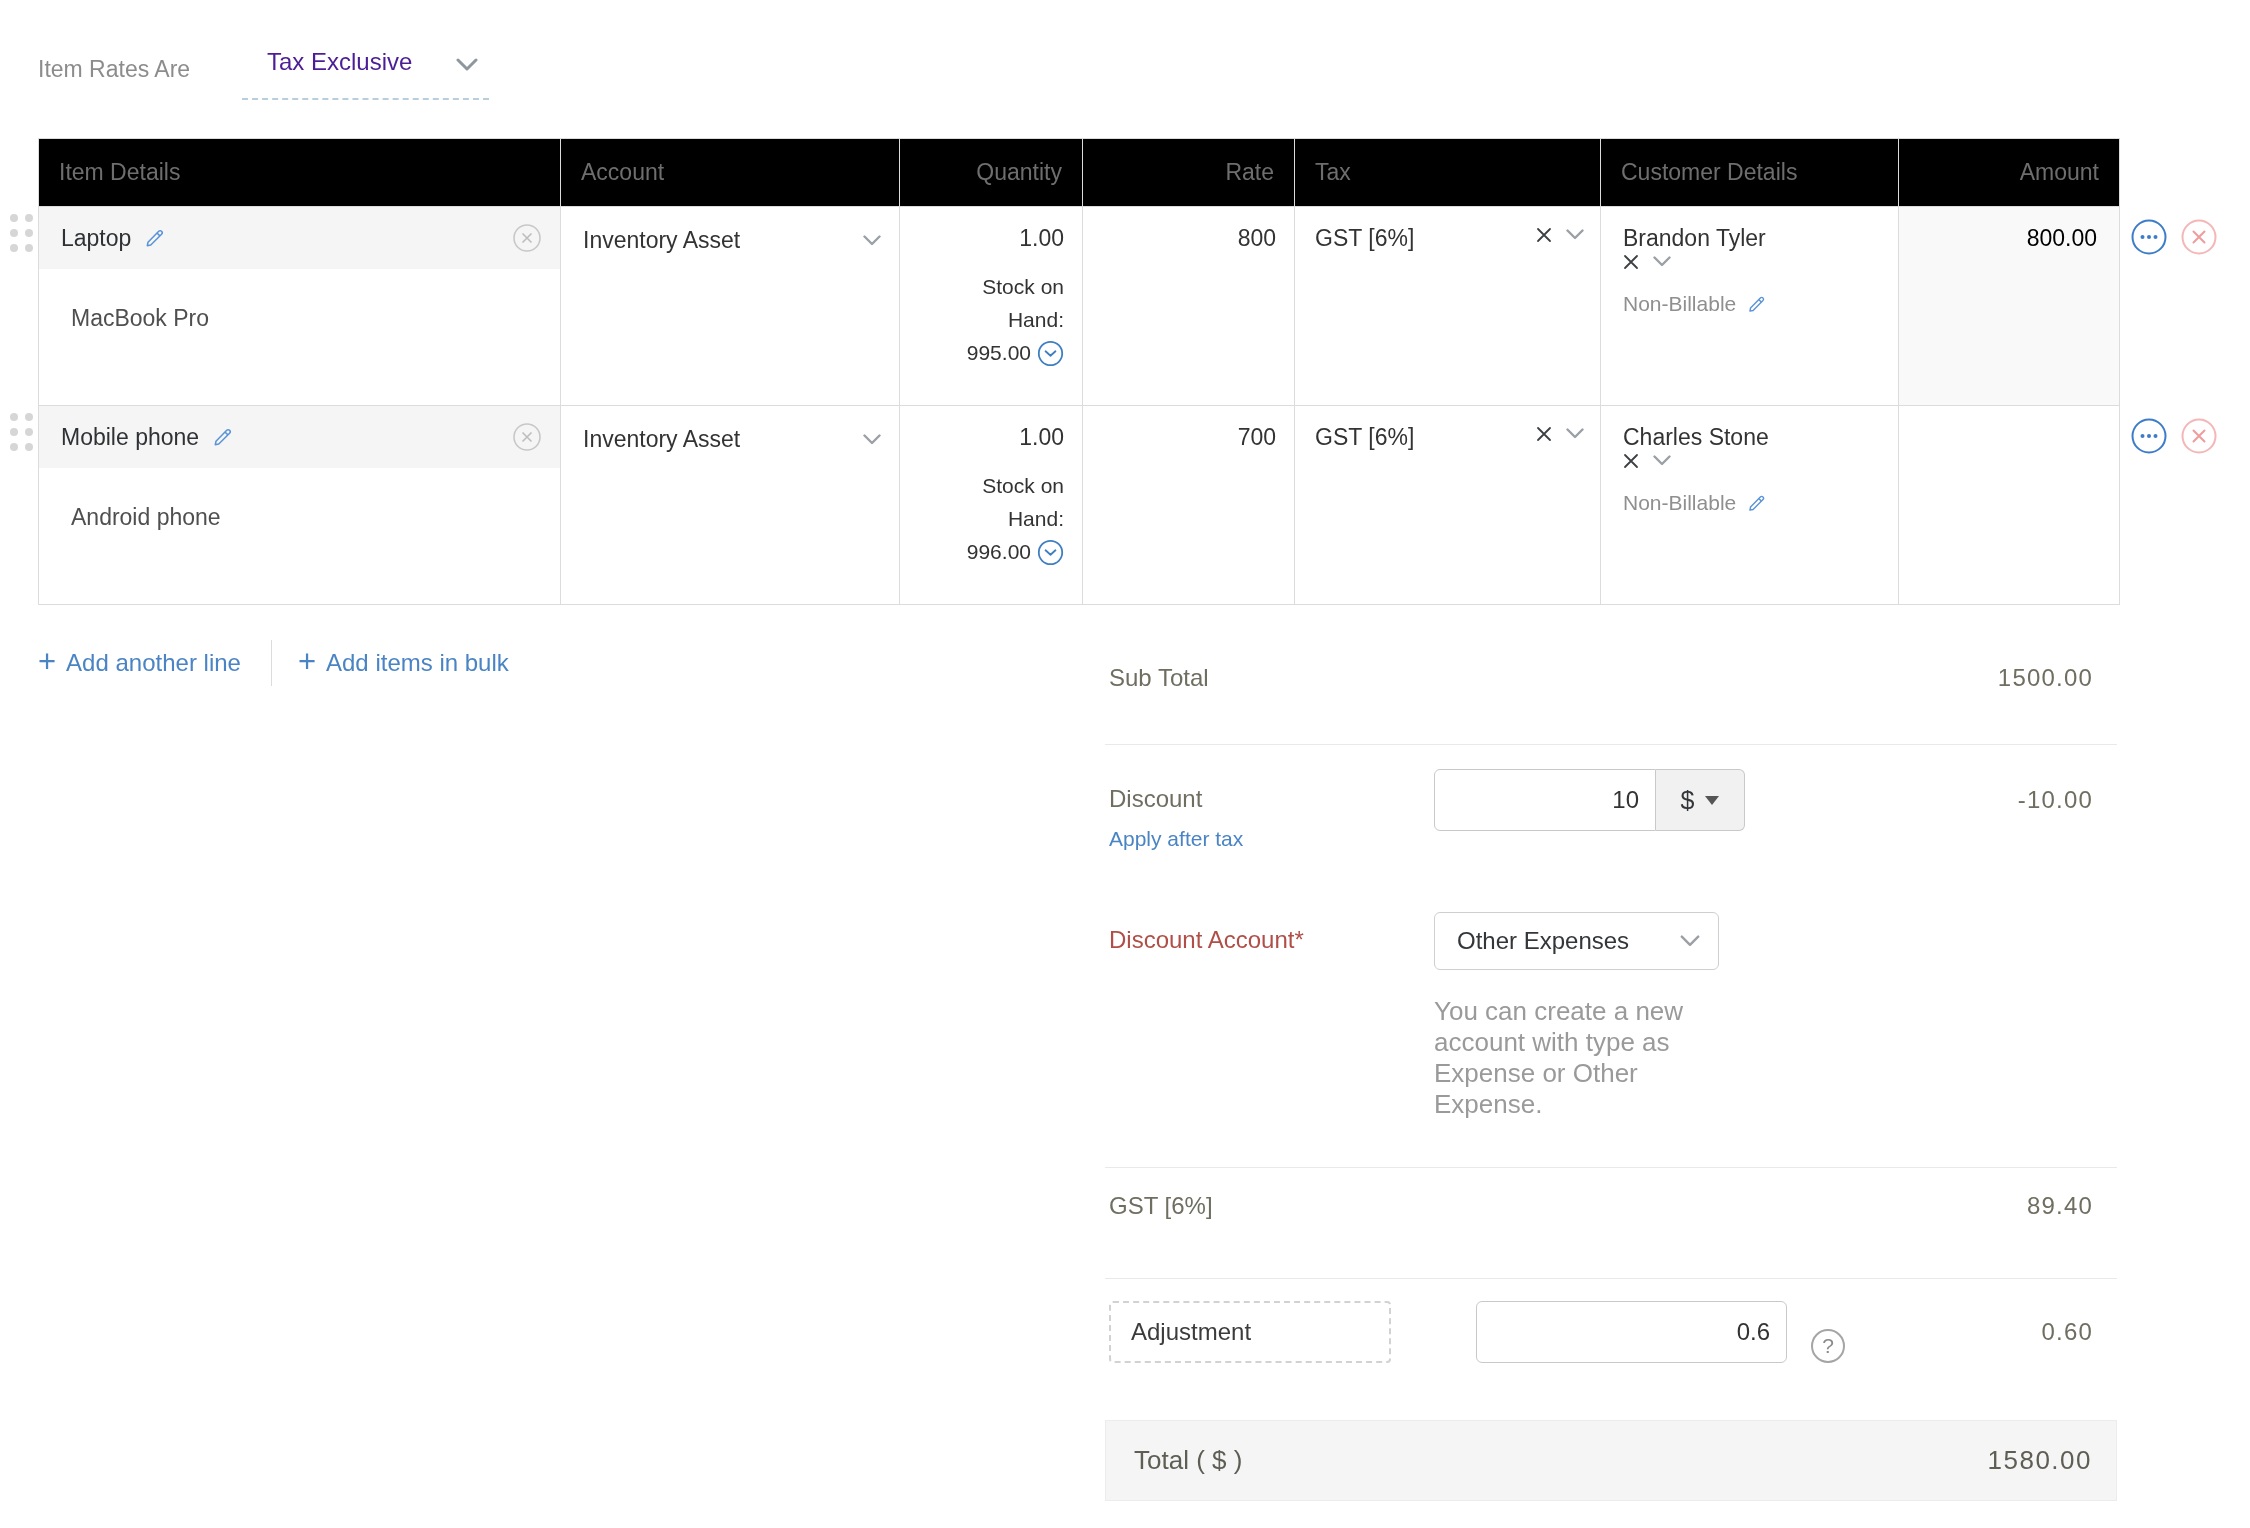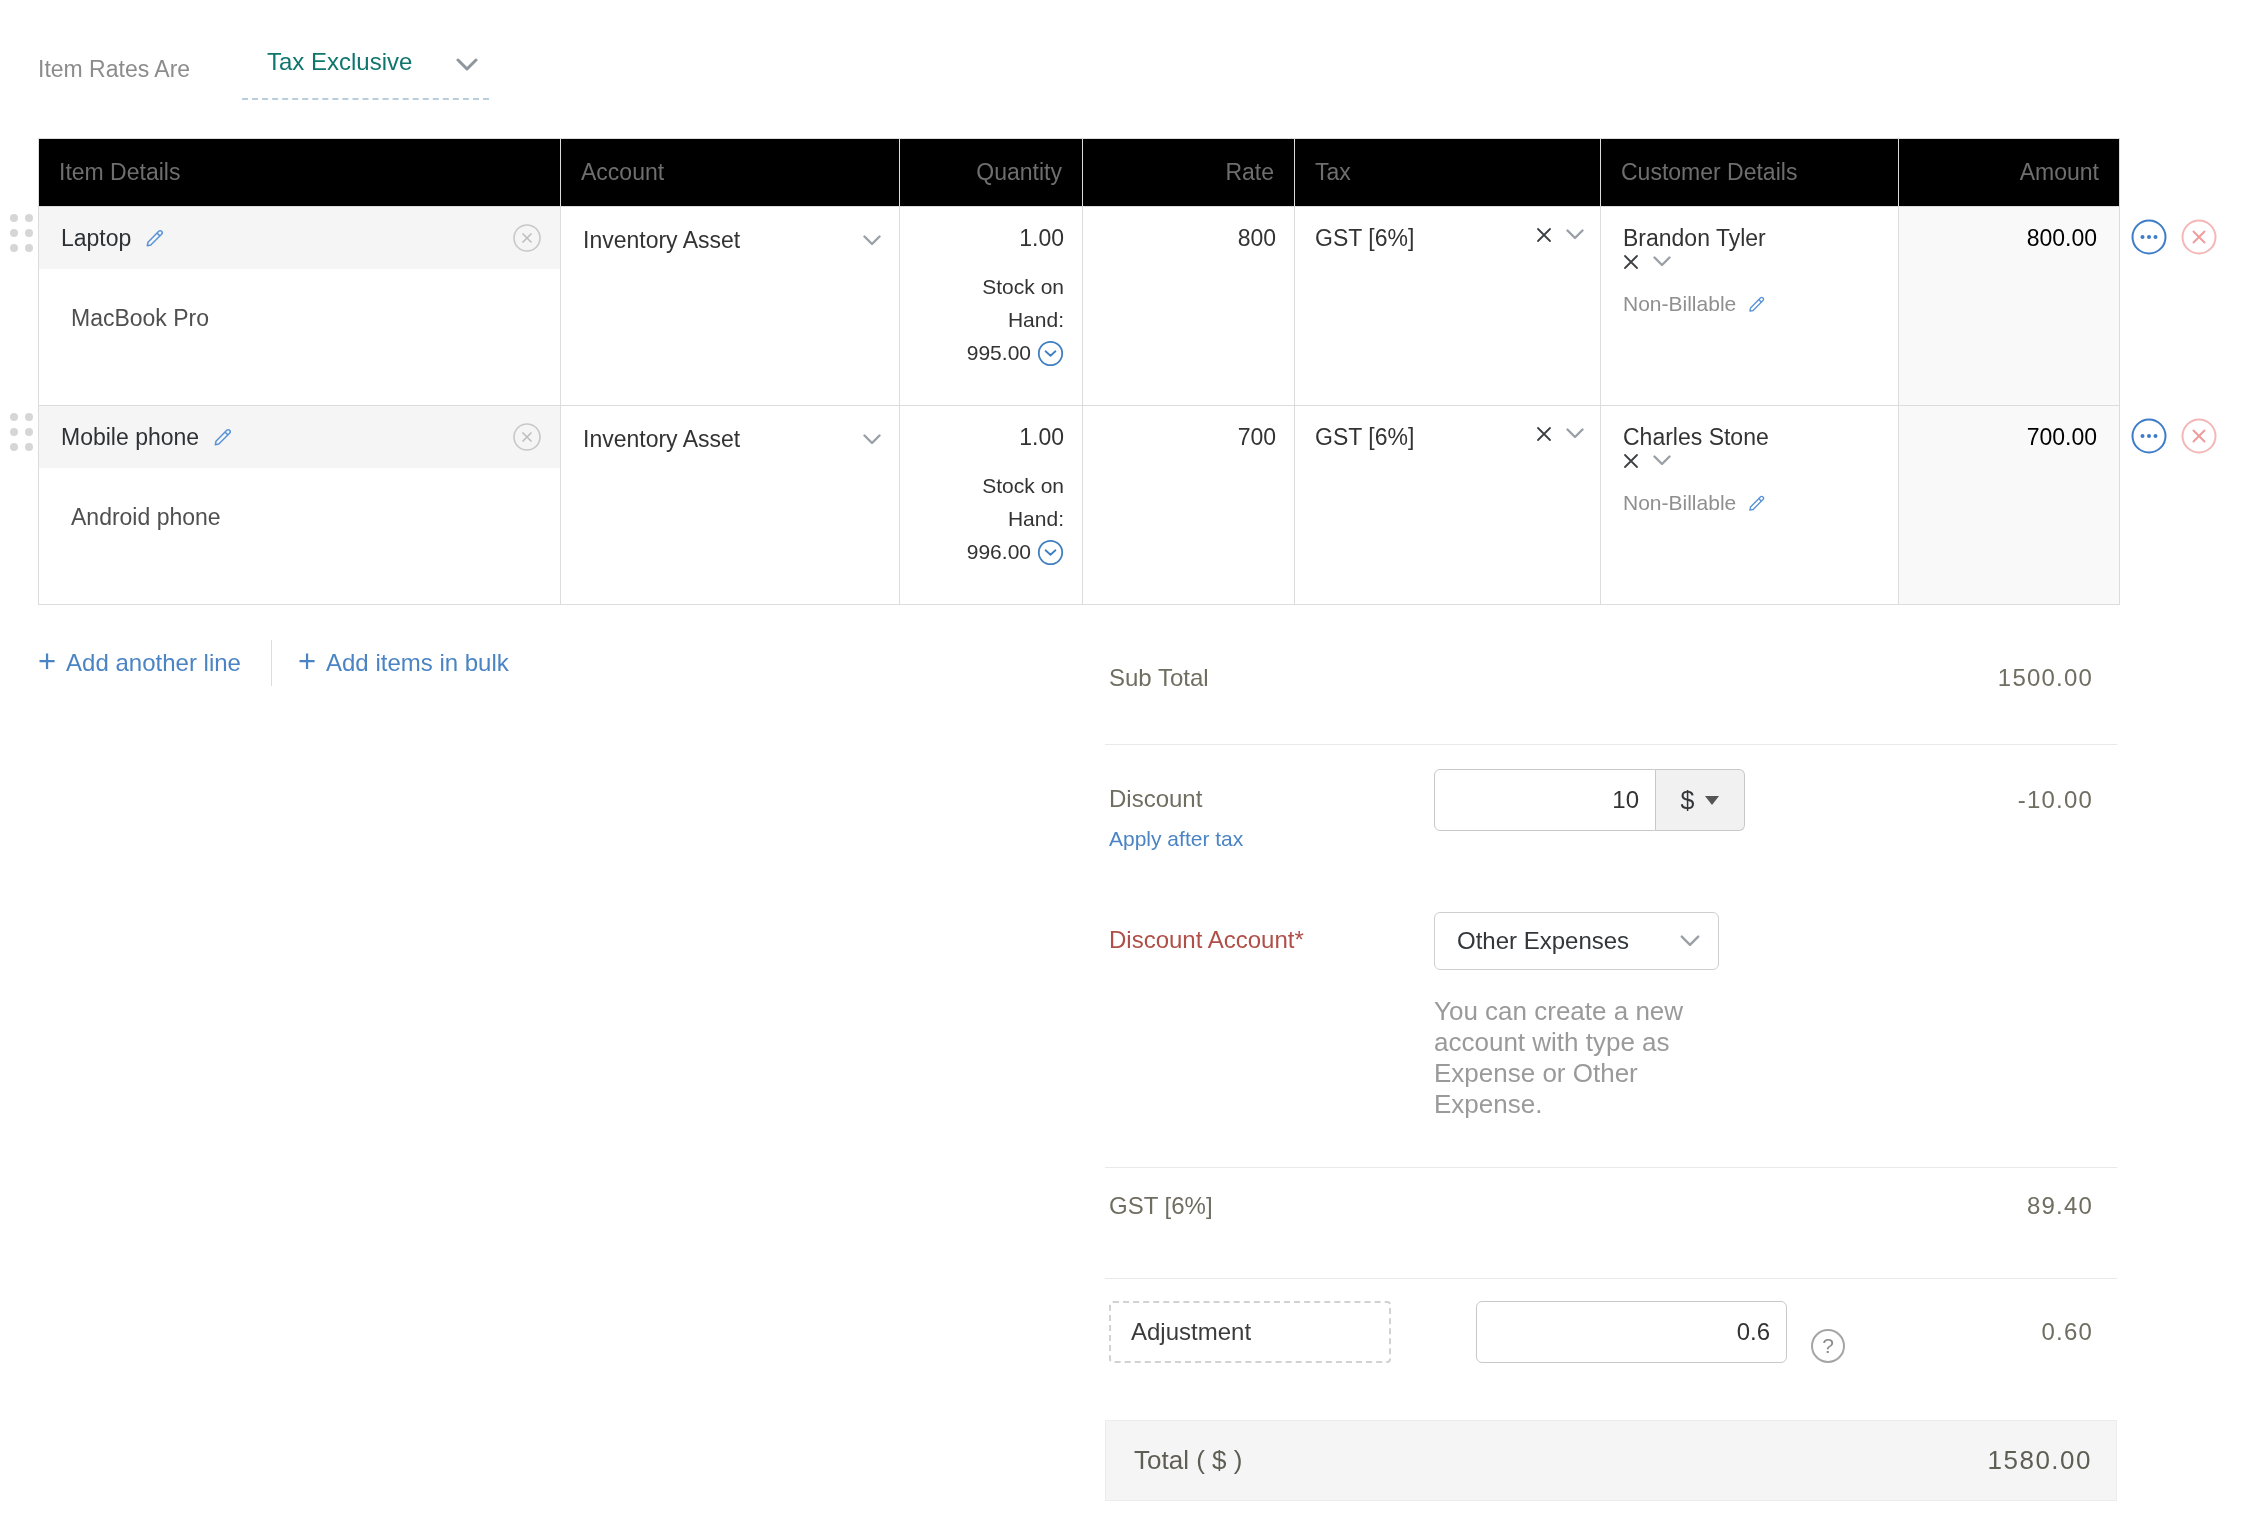--- a/index.html
+++ b/index.html
@@ -4,21 +4,21 @@
 <style>
   * { margin:0; padding:0; box-sizing:border-box; }
   html,body { background:#fff; }
   body { font-family:"Liberation Sans","DejaVu Sans",sans-serif; color:#333; }
   .page { position:relative; width:2250px; height:1528px; background:#fff; overflow:hidden; }
 
   
   .rates-label { position:absolute; left:38px; top:56px; font-size:23px; color:#8c8c8c; }
   .tax-select { position:absolute; left:242px; top:48px; width:247px; padding:0 0 22px 25px;
                 border-bottom:2px dashed #b9cedd; display:flex; align-items:center; cursor:pointer; }
-  .tax-select .txt { font-size:24px; color:#0f766e; }
+  .tax-select .txt { font-size:24px; color:#4c1d95; }
   .tax-select svg { margin-left:44px; margin-top:4px; }
 
   
   .items-table { position:absolute; left:38px; top:138px; width:2082px;
                  display:grid; grid-template-columns:522px 339px 183px 212px 306px 298px 220px;
                  grid-template-rows:68px 199px 198px; border:1px solid #dcdcdc; }
   .c { border-right:1px solid #dcdcdc; position:relative; }
   .c.last { border-right:none; }
   .hc { background:#000000; border-bottom:1px solid #dcdcdc; color:#6e6e6e; font-size:23px;
         display:flex; align-items:center; padding:0 20px; }
@@ -248,21 +248,20 @@
         </span>
       </div>
       <div class="billable">
         <span>Non-Billable</span>
         <svg width="21" height="21" viewBox="0 0 24 24">
             <path d="M4.5 19.5l3.6-.7L19.4 7.5a2.1 2.1 0 0 0-3-3L5.2 15.9l-.7 3.6z" fill="none" stroke="#5b94d6" stroke-width="1.6" stroke-linejoin="round"></path>
             <path d="M14.6 6.3l3 3" fill="none" stroke="#5b94d6" stroke-width="1.6"></path>
           </svg>
       </div>
     </div>
-    <div class="c cell-amount last"><span>700.00</span></div>
   </div>
 
   <div class="drag-handle dh1">
       <i></i>
       <i></i>
       <i></i>
       <i></i>
       <i></i>
       <i></i>
     </div>

